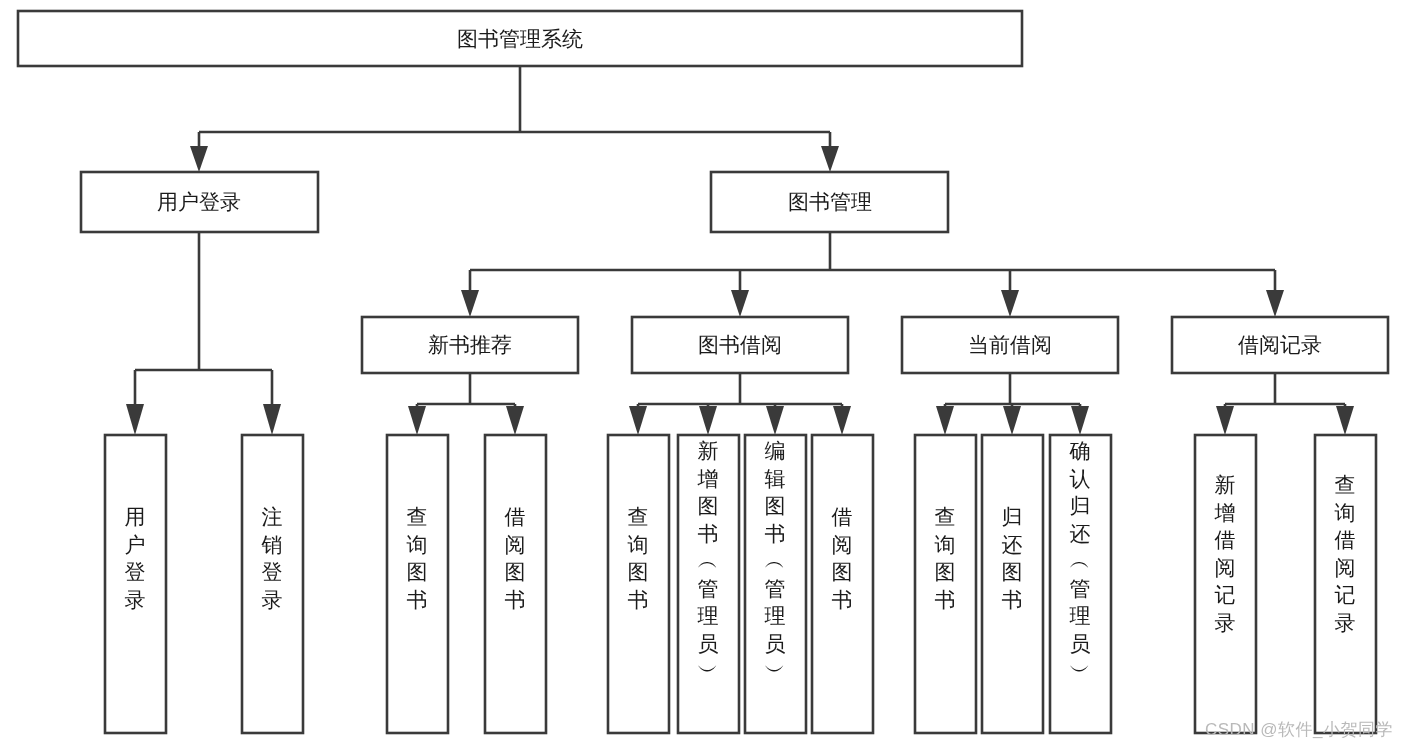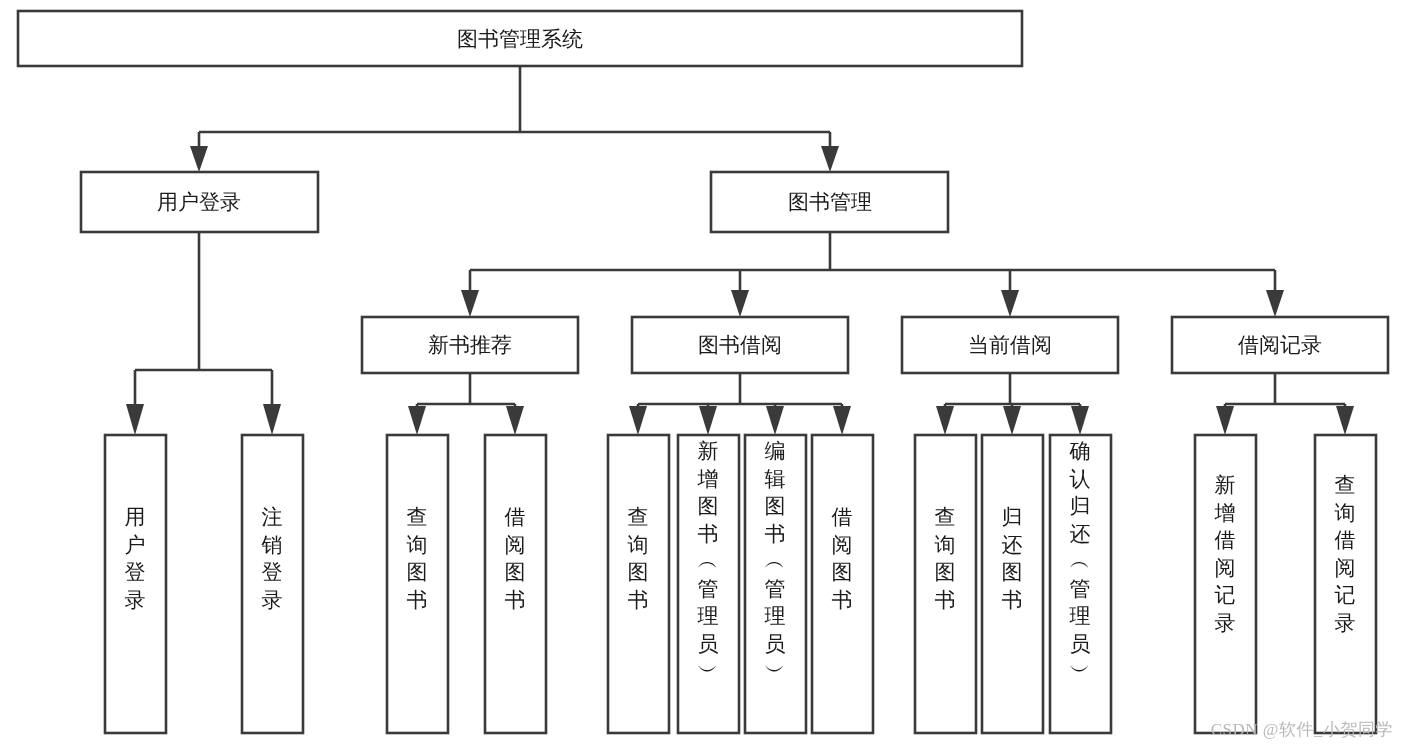--- a/index.html
+++ b/index.html
@@ -51,21 +51,21 @@
   .node-label-v {
     font-family: "Liberation Sans", "DejaVu Sans", sans-serif;
     font-size: 21px;
     fill: #1b1b1b;
     text-anchor: middle;
   }
   .watermark-text {
     position: absolute;
     right: 12px;
     bottom: 6px;
-    font-family: Liberation Serif, serif;
+    font-family: Liberation Sans, sans-serif;
     font-size: 17px;
     color: #b9b9b9;
     white-space: nowrap;
     letter-spacing: 0.5px;
     pointer-events: none;
   }
 </style>
 </head>
 <body>
 

